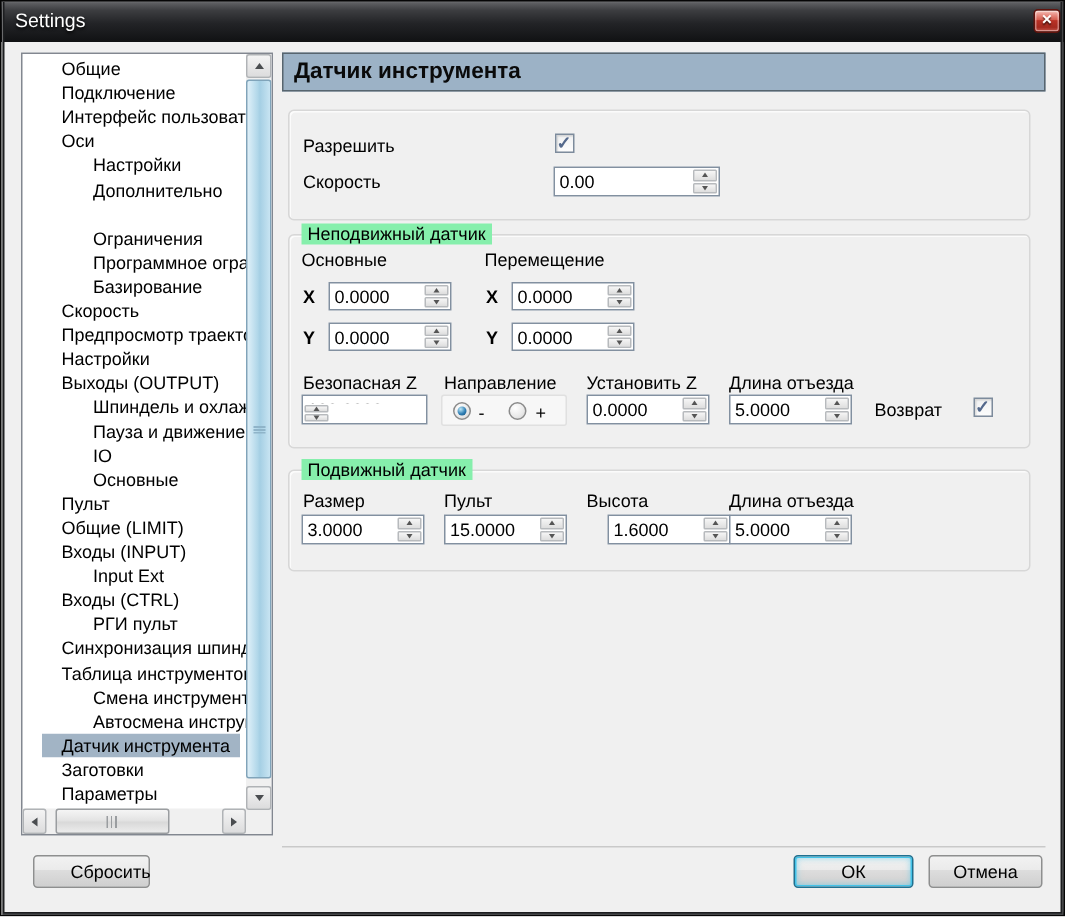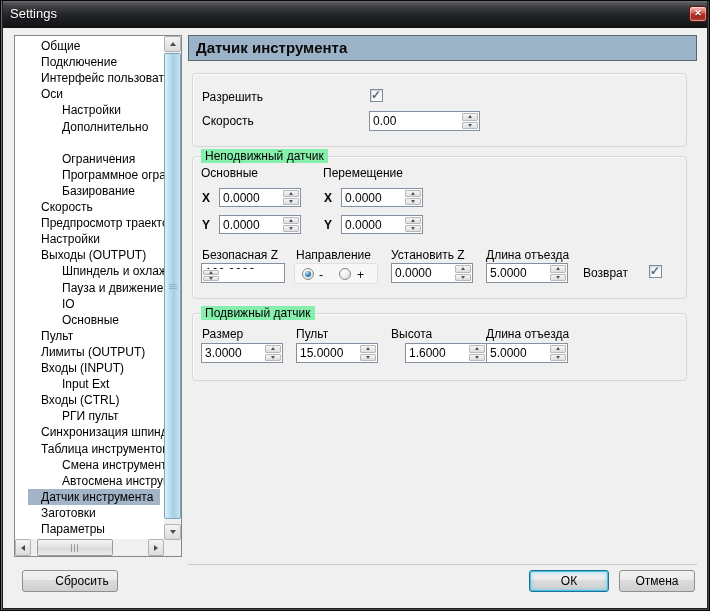--- a/index.html
+++ b/index.html
@@ -171,21 +171,21 @@
         <div class="tree-row" style="top: 146.9px; padding-left: 47px;"><span>Базирование</span></div>
         <div class="tree-row" style="top: 163px; padding-left: 26px;"><span>Скорость</span></div>
         <div class="tree-row" style="top: 179.1px; padding-left: 26px;"><span>Предпросмотр траекто</span></div>
         <div class="tree-row" style="top: 195.2px; padding-left: 26px;"><span>Настройки</span></div>
         <div class="tree-row" style="top: 211.3px; padding-left: 26px;"><span>Выходы (OUTPUT)</span></div>
         <div class="tree-row" style="top: 227.4px; padding-left: 47px;"><span>Шпиндель и охлажд</span></div>
         <div class="tree-row" style="top: 243.5px; padding-left: 47px;"><span>Пауза и движение</span></div>
         <div class="tree-row" style="top: 259.6px; padding-left: 47px;"><span>IO</span></div>
         <div class="tree-row" style="top: 275.7px; padding-left: 47px;"><span>Основные</span></div>
         <div class="tree-row" style="top: 291.8px; padding-left: 26px;"><span>Пульт</span></div>
-        <div class="tree-row" style="top: 307.9px; padding-left: 26px;"><span>Лимиты (OUTPUT)</span></div>
+        <div class="tree-row" style="top: 307.9px; padding-left: 26px;"><span>Общие (LIMIT)</span></div>
         <div class="tree-row" style="top: 324px; padding-left: 26px;"><span>Входы (INPUT)</span></div>
         <div class="tree-row" style="top: 340.1px; padding-left: 47px;"><span>Input Ext</span></div>
         <div class="tree-row" style="top: 356.2px; padding-left: 26px;"><span>Входы (CTRL)</span></div>
         <div class="tree-row" style="top: 372.3px; padding-left: 47px;"><span>РГИ пульт</span></div>
         <div class="tree-row" style="top: 388.4px; padding-left: 26px;"><span>Синхронизация шпинде</span></div>
         <div class="tree-row" style="top: 404.5px; padding-left: 26px;"><span>Таблица инструментов</span></div>
         <div class="tree-row" style="top: 420.6px; padding-left: 47px;"><span>Смена инструмента</span></div>
         <div class="tree-row" style="top: 436.7px; padding-left: 47px;"><span>Автосмена инструм</span></div>
         <div class="tree-row sel" style="top: 452.8px; padding-left: 26px;"><span>Датчик инструмента</span></div>
         <div class="tree-row" style="top: 468.9px; padding-left: 26px;"><span>Заготовки</span></div>
@@ -393,18 +393,18 @@
             <span class="s-up"></span>
           </div>
           <div class="sb">
             <span class="s-dn"></span>
           </div>
         </div>
       </div>
   </div>
 
   <div class="sep"></div>
-  <div class="btn" style="left:22px;top:570px;width:96px;padding-left:24px;">Сбросить</div>
+  <div class="btn" style="left:22px;top:570px;width:78px;padding-left:24px;">Сбросить</div>
   <div class="btn default" style="left:529px;top:570px;width:80px;">ОК</div>
   <div class="btn" style="left:619px;top:570px;width:76px;">Отмена</div>
 
   <div class="frame"></div>
 </div>
 
 </body></html>

